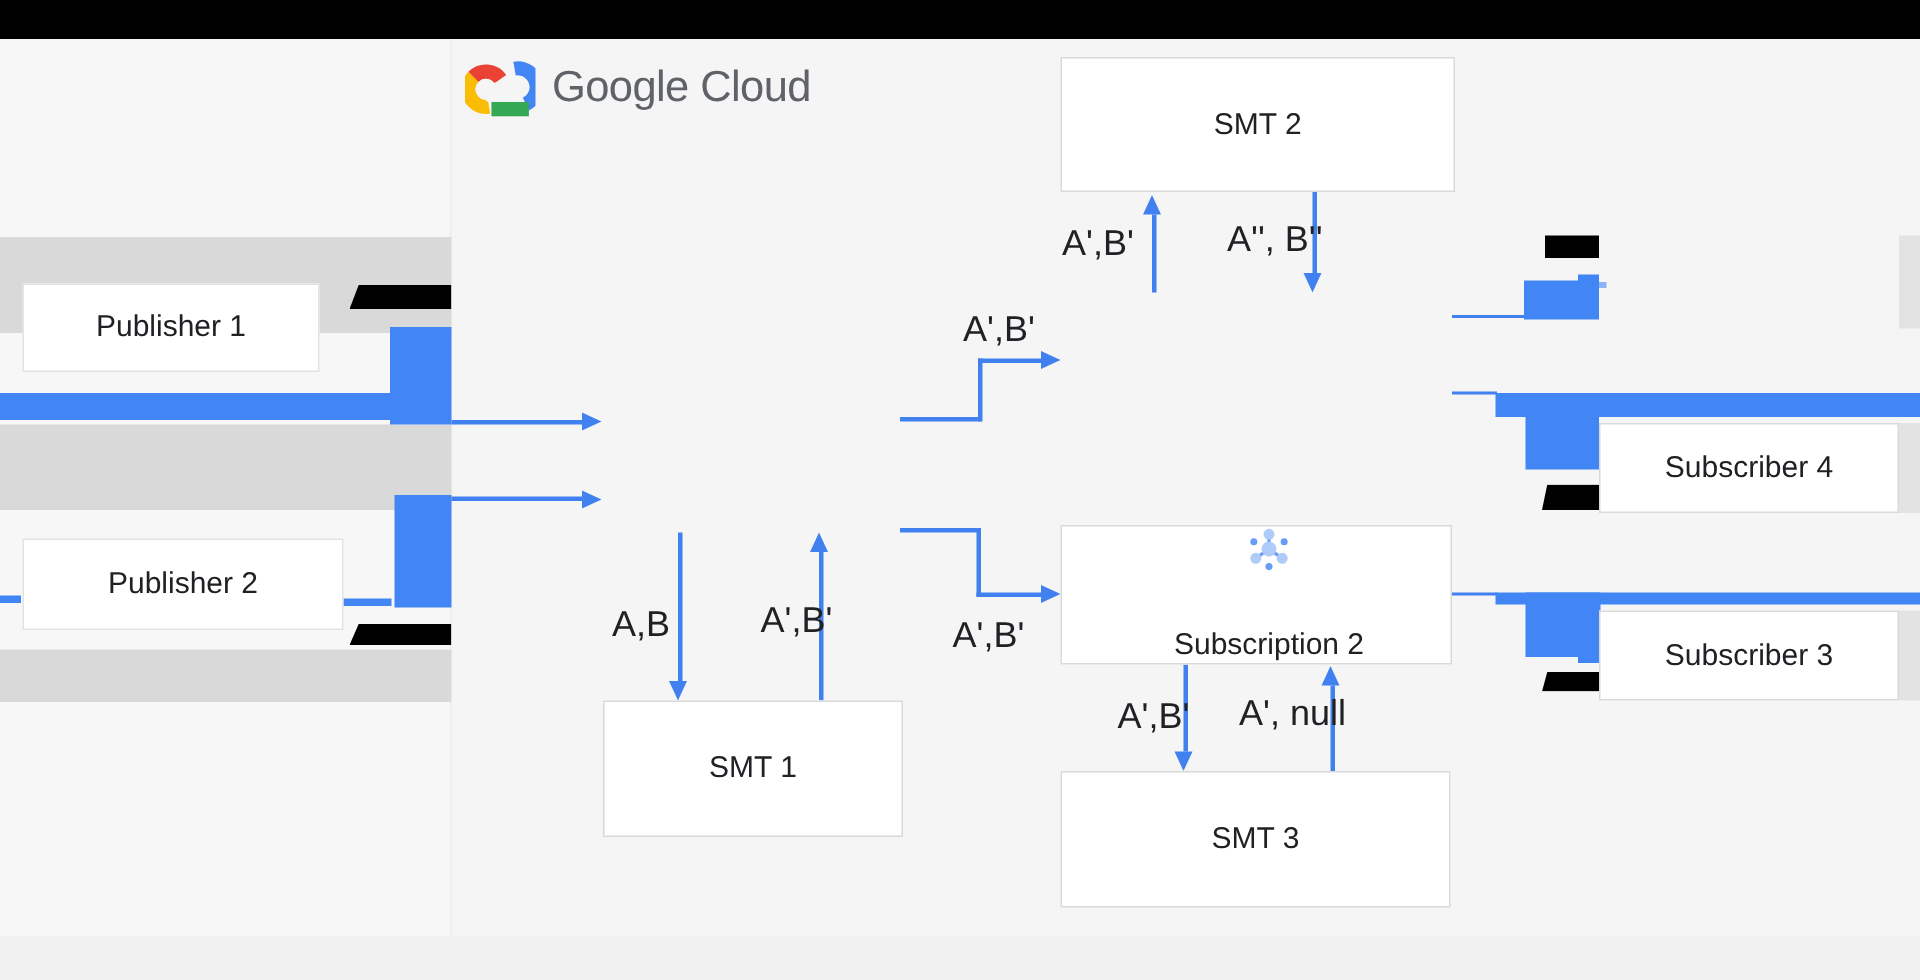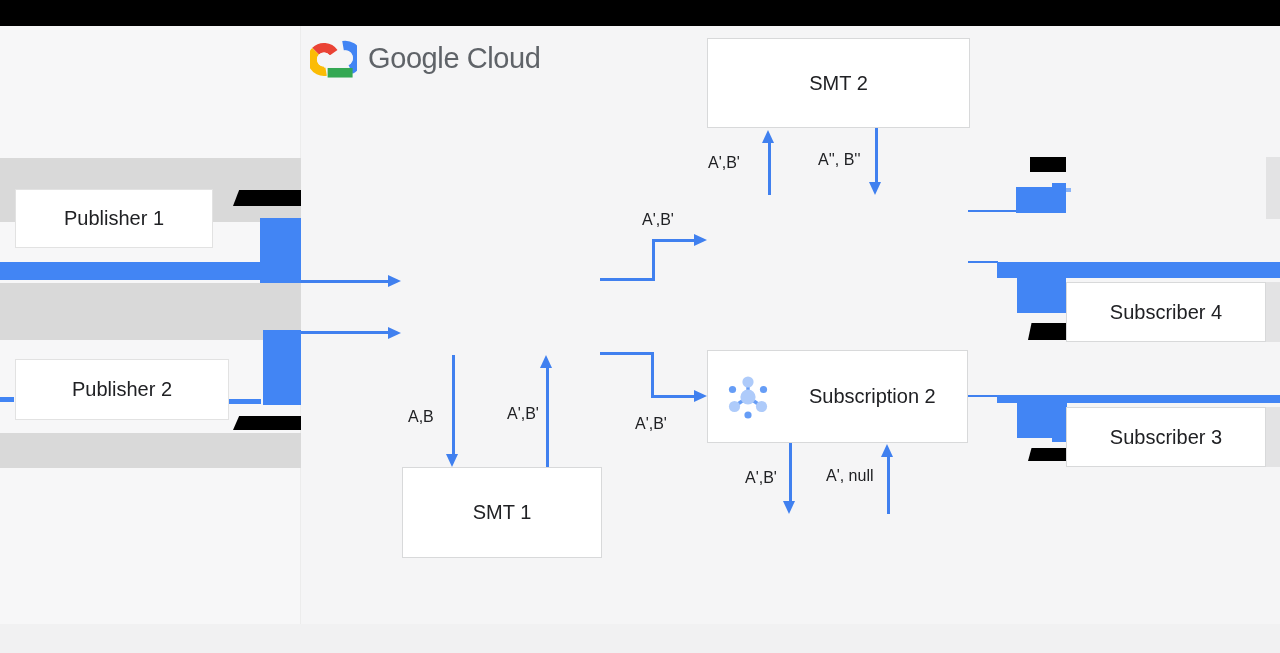--- a/index.html
+++ b/index.html
@@ -19,21 +19,21 @@
     display:flex;align-items:center;justify-content:center;
     font-size:20px;color:#202124;}
   .iconbox{justify-content:flex-start;}
   .ah{position:absolute;height:3px;background:#4080ef;}
   .av{position:absolute;width:3px;background:#4080ef;}
   .thin{position:absolute;height:2px;background:#4080ef;}
   .hd{position:absolute;width:0;height:0;}
   .hd.right{border-top:6px solid transparent;border-bottom:6px solid transparent;border-left:13px solid #4080ef;}
   .hd.up{border-left:6px solid transparent;border-right:6px solid transparent;border-bottom:13px solid #4080ef;}
   .hd.down{border-left:6px solid transparent;border-right:6px solid transparent;border-top:13px solid #4080ef;}
-  .elabel{position:absolute;font-size:16px;line-height:22px;color:#202124;white-space:nowrap;}
+  .elabel{position:absolute;font-size:24px;line-height:22px;color:#202124;white-space:nowrap;}
   .logo{position:absolute;left:310px;top:40px;display:flex;align-items:flex-start;}
   .logotext{font-size:29px;color:#5f6368;letter-spacing:-0.4px;margin-left:11px;margin-top:2px;}
 </style>
 </head>
 <body>
 
 <div class="screen">
 
   <div class="abs topbar"></div>
 
@@ -124,21 +124,21 @@
   <div class="abs bluefill" style="left:1052px;top:438px;width:15px;height:4px;"></div>
   <div class="abs bluetip" style="left:1067px;top:432px;width:5px;height:5px;"></div>
   <div class="abs blackbar slant" style="left:1028px;top:448px;width:39px;height:13px;"></div>
 
   <div class="box" style="left:707px;top:38px;width:263px;height:90px;">
     <span>SMT 2</span>
   </div>
 
 
 
-  <div class="box iconbox" style="left:707px;top:350px;width:261px;height:93px;padding-left:17px;gap:38px;">
+  <div class="box iconbox" style="left:707px;top:350px;width:261px;height:93px;padding-left:17px;gap:38px;flex-direction:column;">
     <svg width="46" height="46" viewBox="0 0 46 46">
       <g stroke="#669df6" stroke-width="3.4">
         <line x1="23" y1="23" x2="23" y2="8"></line>
         <line x1="23" y1="23" x2="10" y2="32"></line>
         <line x1="23" y1="23" x2="36" y2="32"></line>
       </g>
       <circle cx="23" cy="8" r="5.6" fill="#aecbfa"></circle>
       <circle cx="9.5" cy="32.5" r="5.6" fill="#aecbfa"></circle>
       <circle cx="36.5" cy="32.5" r="5.6" fill="#aecbfa"></circle>
       <circle cx="23" cy="23" r="7.6" fill="#aecbfa"></circle>
@@ -146,20 +146,23 @@
       <circle cx="38.5" cy="15.5" r="3.6" fill="#669df6"></circle>
       <circle cx="23" cy="41" r="3.6" fill="#669df6"></circle>
     </svg>
     <span>Subscription 2</span>
   </div>
 
   <div class="box" style="left:402px;top:467px;width:200px;height:91px;">
     <span>SMT 1</span>
   </div>
 
+  <div class="box" style="left:707px;top:514px;width:260px;height:91px;">
+    <span>SMT 3</span>
+  </div>
 
   <div class="box" style="left:1066px;top:282px;width:200px;height:60px;">
     <span>Subscriber 4</span>
   </div>
   <div class="box" style="left:1066px;top:407px;width:200px;height:60px;">
     <span>Subscriber 3</span>
   </div>
 
   <div class="elabel" style="left:642px;top:209px;">A',B'</div>
   <div class="elabel" style="left:635px;top:413px;">A',B'</div>

